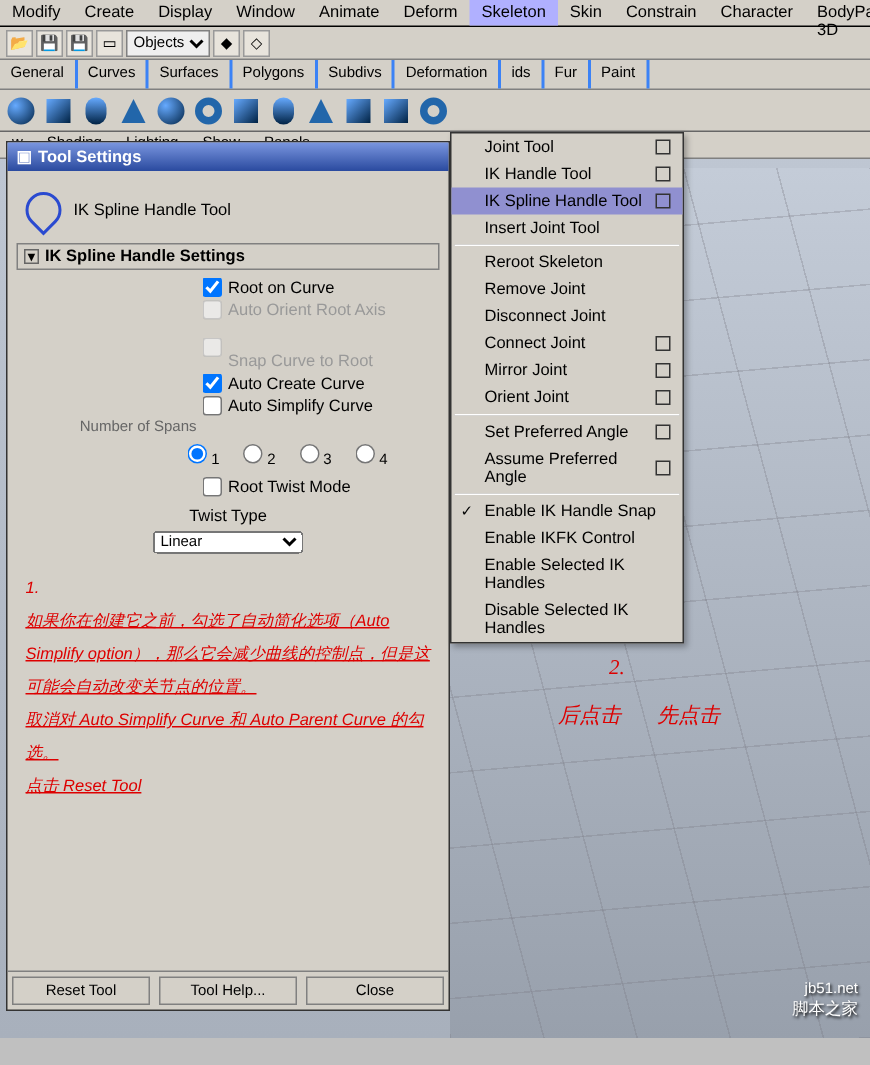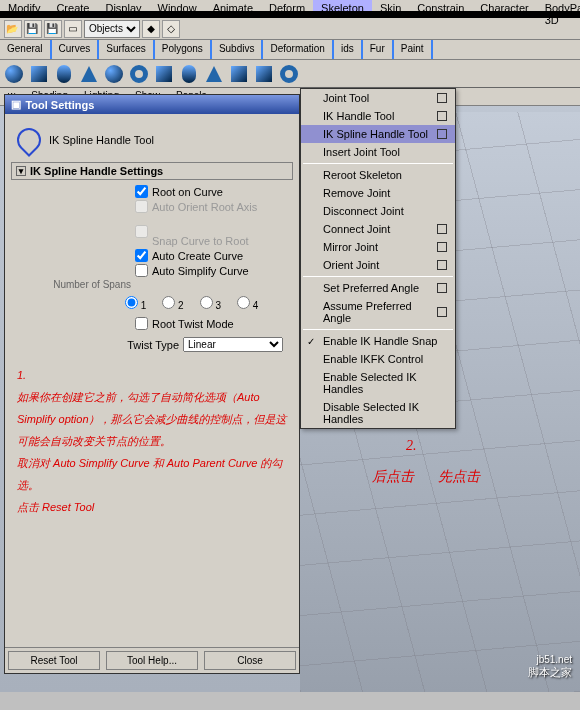--- a/index.html
+++ b/index.html
@@ -1,18 +1,18 @@
 <!DOCTYPE html>
 <html><head>
 <meta charset="utf-8">
 <style>
 * { box-sizing: border-box; margin: 0; padding: 0; font-family: Tahoma, sans-serif; font-size: 11px; }
 body { width: 580px; height: 710px; background: #c0c0c0; overflow: hidden; position: relative; }
 
-.menubar { display: flex; background: #d4d0c8; border-bottom: 7px solid #000000; height: 18px; }
+.menubar { display: flex; background: #d4d0c8; border-bottom: 1px solid #000000; height: 18px; }
 .menubar span { padding: 2px 8px; cursor: default; }
 .menubar span.active { background: #b0b0ff; }
 
 .toolbar1 { display: flex; align-items: center; background: #d4d0c8; height: 22px; border-bottom: 1px solid #808080; padding: 0 4px; gap: 2px; }
 .tb-icon { width: 18px; height: 18px; border: 1px solid #999; background: #e8e4dc; display: inline-flex; align-items: center; justify-content: center; font-size: 10px; }
 .tb-sel { height: 18px; font-size: 10px; border: 1px solid #808080; }
 
 .tabbar { display: flex; background: #d4d0c8; height: 20px; border-bottom: 1px solid #808080; }
 .tabbar span { padding: 3px 7px; border-right: 2px solid #3b82f6; font-size: 10px; cursor: default; }
 
@@ -43,21 +43,21 @@
 .tool-head { display: flex; align-items: center; gap: 6px; padding: 6px 4px; }
 .ik-icon { width: 28px; height: 28px; position: relative; }
 .ik-icon::before { content: ""; position: absolute; width: 20px; height: 20px; border: 2px solid #2a4ad0; border-radius: 50% 50% 50% 0; transform: rotate(-45deg); top: 2px; left: 2px; }
 .section-hdr { background: #d4d0c8; border: 1px solid #808080; padding: 2px 4px; font-weight: bold; display: flex; align-items: center; gap: 4px; margin-top: 2px; }
 .section-hdr .tw { width: 10px; height: 10px; border: 1px solid #666; text-align: center; line-height: 8px; font-size: 9px; }
 .opts { padding: 4px 4px 4px 10px; }
 .optrow { display: flex; align-items: center; gap: 4px; padding: 1px 0; font-size: 10px; }
 .optrow .lbl { width: 110px; text-align: right; color: #666; font-size: 10px; }
 .radios { display: flex; gap: 16px; padding: 1px 0 1px 114px; }
 .radios label { font-size: 10px; }
-.selrow { display: flex; align-items: center; justify-content: flex-end; gap: 4px; padding: 2px 10px; }
+.selrow { display: flex; align-items: center; justify-content: flex-end; gap: 4px; padding: 2px 10px; flex-direction: column; }
 .selrow select { width: 100px; font-size: 10px; }
 
 .annot { padding: 10px 6px; font-family: "SimSun", serif; font-style: italic; color: #d00; font-size: 14px; line-height: 22px; }
 
 .btnrow { display: flex; border-top: 1px solid #808080; }
 .btnrow button { flex: 1; margin: 3px; padding: 3px; background: #d4d0c8; border: 1px solid #808080; font-size: 10px; cursor: default; }
 
 .watermark { position: absolute; bottom: 12px; right: 8px; color: #fff; font-size: 16px; font-family: "SimSun"; text-shadow: 1px 1px 2px #000; z-index: 200; }
 
 .grid { position: absolute; top: 24px; left: 300px; right: 0; bottom: 0; background:
@@ -276,21 +276,21 @@
           <span>Root Twist Mode</span>
         </div>
       </div>
       <div class="selrow">
         <span>Twist Type</span>
         <select><option>Linear</option></select>
       </div>
 
       <div class="annot">
         <div>1.</div>
-        <div id="annot-body" style="white-space:pre-line;">如果你在创建它之前，勾选了自动简化选项（Auto Simplify option），那么它会减少曲线的控制点，但是这可能会自动改变关节点的位置。
+        <div id="annot-body" style="white-space:pre-line;text-decoration:underline;">如果你在创建它之前，勾选了自动简化选项（Auto Simplify option），那么它会减少曲线的控制点，但是这可能会自动改变关节点的位置。
 取消对 Auto Simplify Curve 和 Auto Parent Curve 的勾选。
 点击 Reset Tool</div>
       </div>
     </div>
     <div class="btnrow" id="btnrow">
         <button>Reset Tool</button>
         <button>Tool Help...</button>
         <button>Close</button>
       </div>
   </div>

